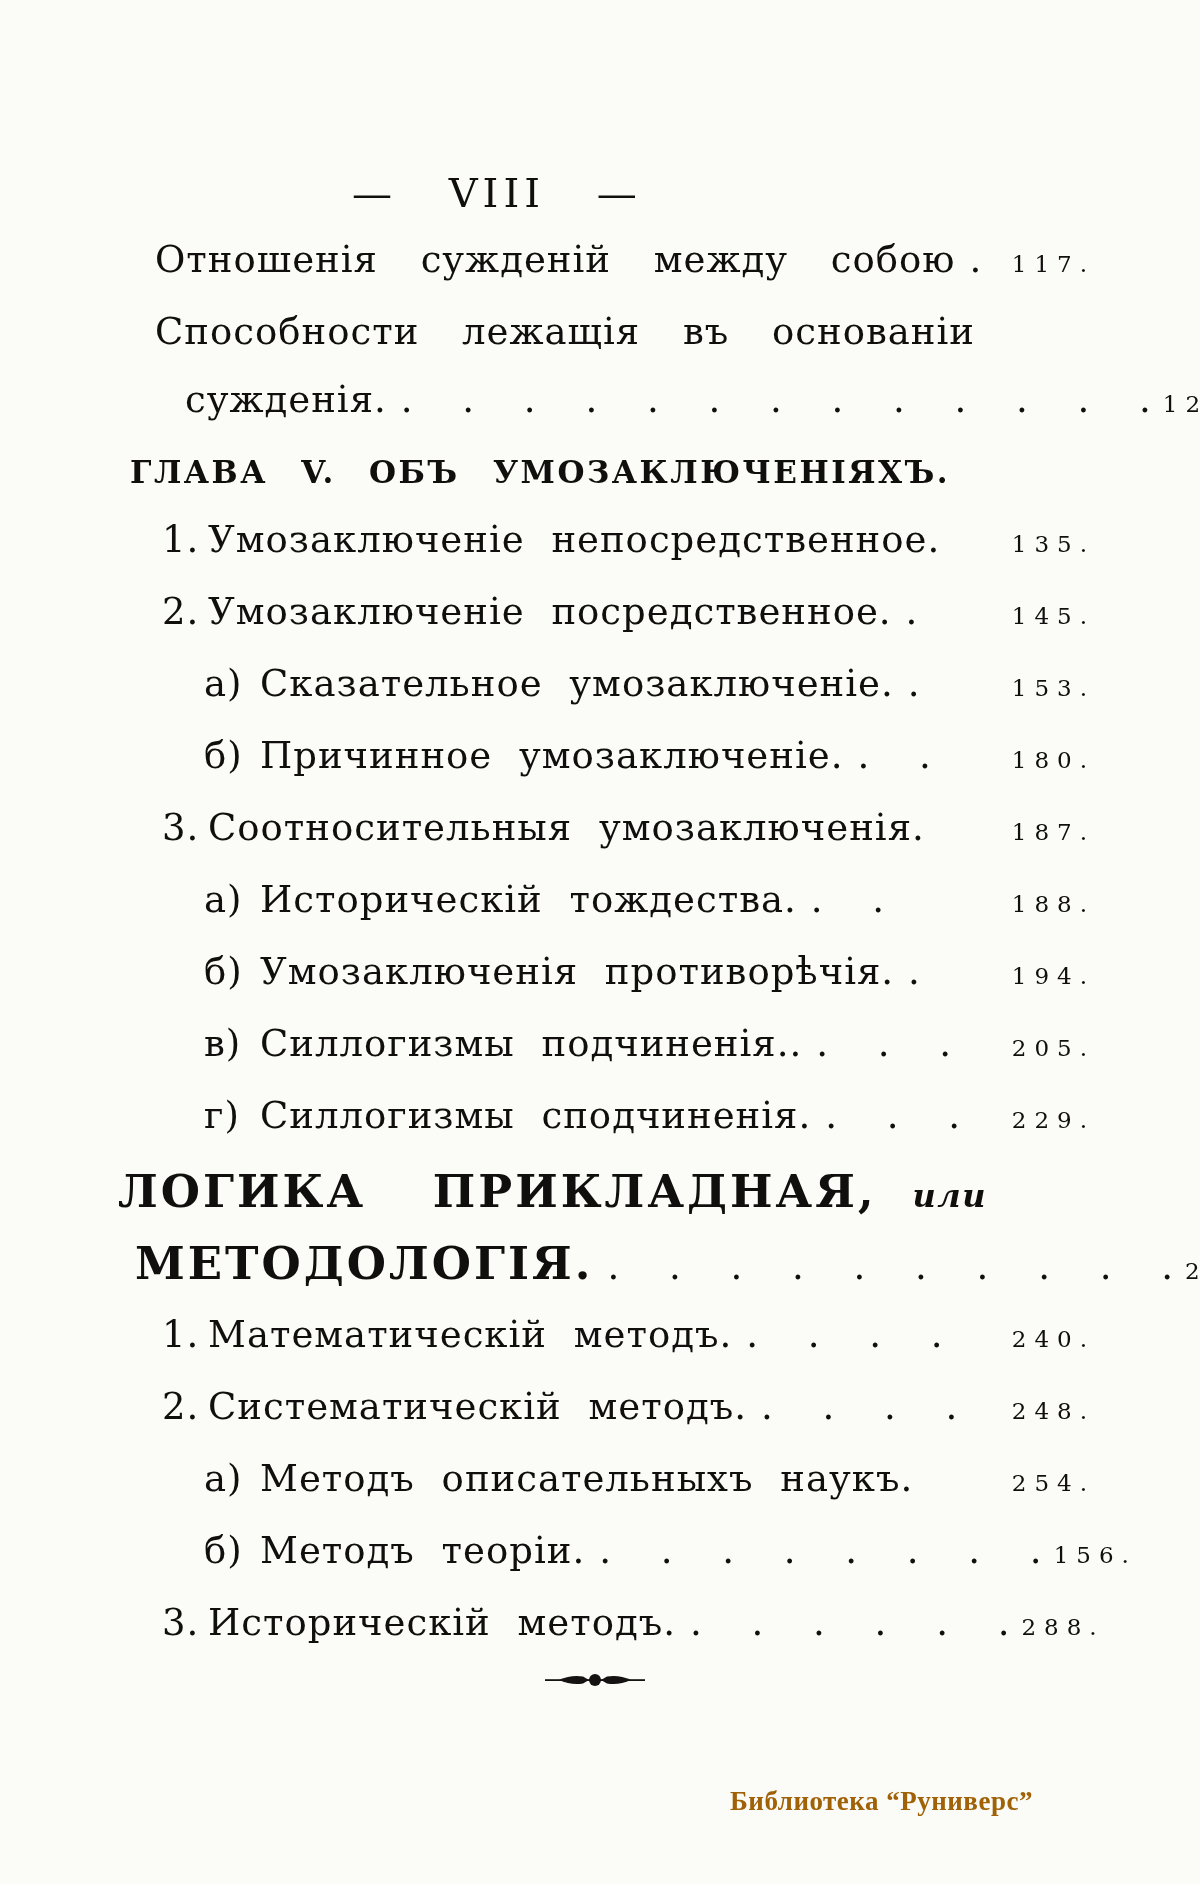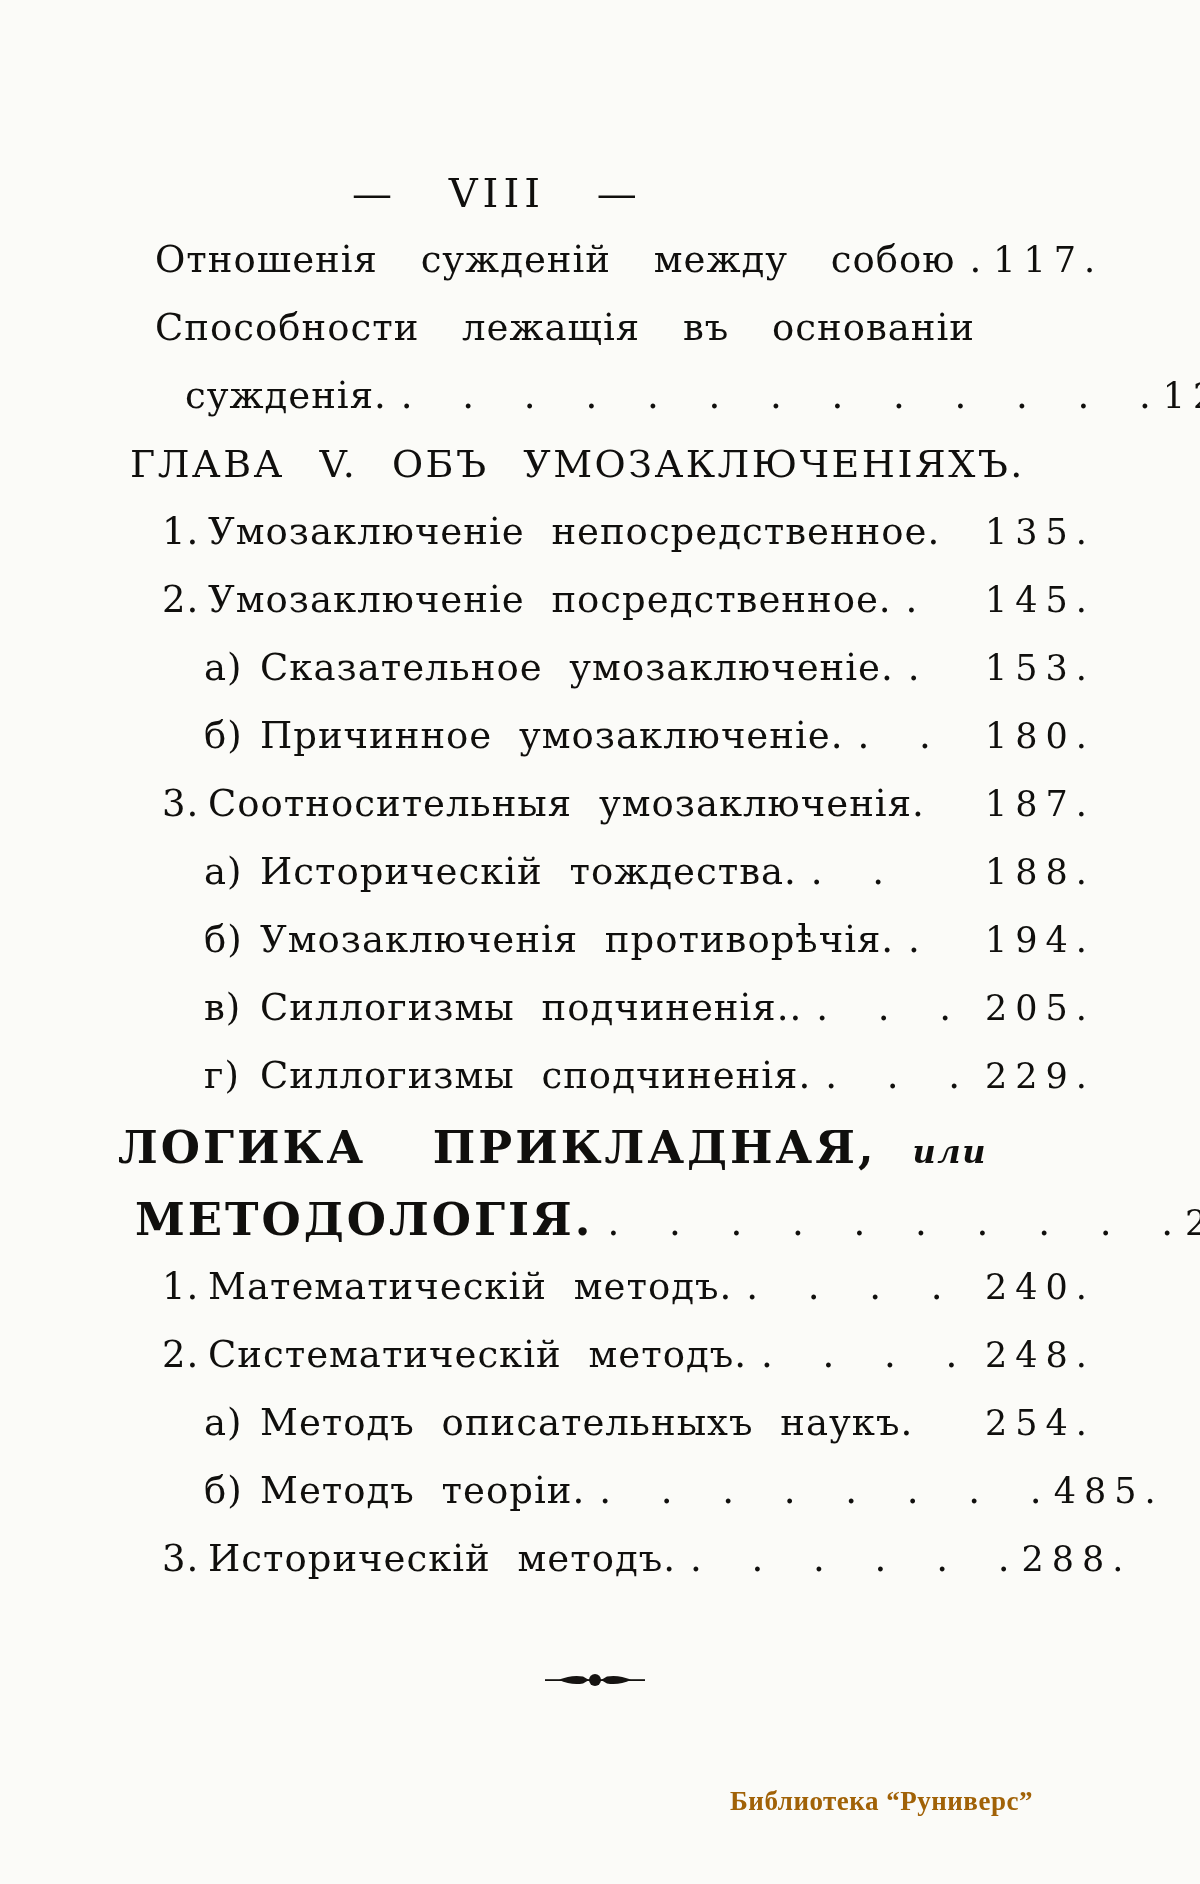--- a/index.html
+++ b/index.html
@@ -26,39 +26,39 @@
     letter-spacing:1px; word-spacing:14px;
     white-space:pre;
   }
   .row > span { flex:0 0 auto; }
   .row .spacer { flex:1 1 0; min-width:0; }
   .row.plain { padding-left:25px; word-spacing:30px; }
   .row.hang  { padding-left:55px; }
   .row.num .prefix { margin-left:32px; width:46px; }
   .row.let .prefix { margin-left:74px; width:56px; }
   .row.chapter {
-    font-weight:normal; font-size:38px; letter-spacing:2.5px; word-spacing:20px;
+    font-weight:bold; font-size:31px; letter-spacing:2.5px; word-spacing:20px;
   }
   .row.disp {
     font-weight:bold; font-size:45px; line-height:48px; margin-bottom:20px;
     letter-spacing:3px; word-spacing:48px; margin-left:-12px;
   }
   .row.disp .small-label {
     font-size:32px; letter-spacing:1.5px; word-spacing:normal; margin-left:36px;font-style:italic;
   }
   .row.disp2 {
     font-weight:bold; font-size:45px; line-height:48px; margin-bottom:20px;
     letter-spacing:3px; padding-left:5px;text-align:right;
   }
   .row.disp2 .dots, .row.disp2 .pagenum { font-weight:normal; }
   .dots {
     margin-left:14px; letter-spacing:12px; font-size:37px; white-space:pre;
   }
   .pagenum {
-    font-size:35px; letter-spacing:8px; white-space:pre;
+    font-size:23px; letter-spacing:8px; white-space:pre;
   }
   .divider {
     position:absolute; left:545px; top:1671px; width:100px; height:18px;
   }
   .watermark {
     position:absolute; left:730px; top:1786px;
     font-family:"Liberation Serif", serif;
     font-weight:bold; font-size:27px; letter-spacing:0.5px;
     color:#a16207; white-space:pre;
   }
@@ -81,21 +81,21 @@
         <div class="row num"><span class="prefix">3.</span><span class="label">Соотносительныя умозаключенія.</span><span class="spacer"></span><span class="pagenum">187.</span></div>
         <div class="row let"><span class="prefix">а)</span><span class="label">Историческій тождества.</span><span class="dots">. .</span><span class="spacer"></span><span class="pagenum">188.</span></div>
         <div class="row let"><span class="prefix">б)</span><span class="label">Умозаключенія противорѣчія.</span><span class="dots">.</span><span class="spacer"></span><span class="pagenum">194.</span></div>
         <div class="row let"><span class="prefix">в)</span><span class="label">Силлогизмы подчиненія..</span><span class="dots">. . .</span><span class="spacer"></span><span class="pagenum">205.</span></div>
         <div class="row let"><span class="prefix">г)</span><span class="label">Силлогизмы сподчиненія.</span><span class="dots">. . .</span><span class="spacer"></span><span class="pagenum">229.</span></div>
         <div class="row disp"><span class="label">ЛОГИКА ПРИКЛАДНАЯ,</span><span class="small-label">или</span><span class="spacer"></span></div>
         <div class="row disp2"><span class="label">МЕТОДОЛОГІЯ.</span><span class="dots">. . . . . . . . . .</span><span class="spacer"></span><span class="pagenum">236.</span></div>
         <div class="row num"><span class="prefix">1.</span><span class="label">Математическій методъ.</span><span class="dots">. . . .</span><span class="spacer"></span><span class="pagenum">240.</span></div>
         <div class="row num"><span class="prefix">2.</span><span class="label">Систематическій методъ.</span><span class="dots">. . . .</span><span class="spacer"></span><span class="pagenum">248.</span></div>
         <div class="row let"><span class="prefix">а)</span><span class="label">Методъ описательныхъ наукъ.</span><span class="spacer"></span><span class="pagenum">254.</span></div>
-        <div class="row let"><span class="prefix">б)</span><span class="label">Методъ теоріи.</span><span class="dots">. . . . . . . .</span><span class="spacer"></span><span class="pagenum">485.</span></div>
+        <div class="row let"><span class="prefix">б)</span><span class="label">Методъ теоріи.</span><span class="dots">. . . . . . . .</span><span class="spacer"></span><span class="pagenum">156.</span></div>
         <div class="row num"><span class="prefix">3.</span><span class="label">Историческій методъ.</span><span class="dots">. . . . . .</span><span class="spacer"></span><span class="pagenum">288.</span></div>
       </div>
   </div>
 
   <svg class="divider" viewBox="0 0 100 18" xmlns="http://www.w3.org/2000/svg" aria-hidden="true">
     <g fill="#151311" stroke="none">
       <rect x="0" y="8.2" width="100" height="1.8"></rect>
       <path d="M14 9 Q26 3.5 38 5.5 L44 9 L38 12.5 Q26 14.5 14 9 Z"></path>
       <circle cx="50" cy="9" r="6"></circle>
       <path d="M86 9 Q74 3.5 62 5.5 L56 9 L62 12.5 Q74 14.5 86 9 Z"></path>

